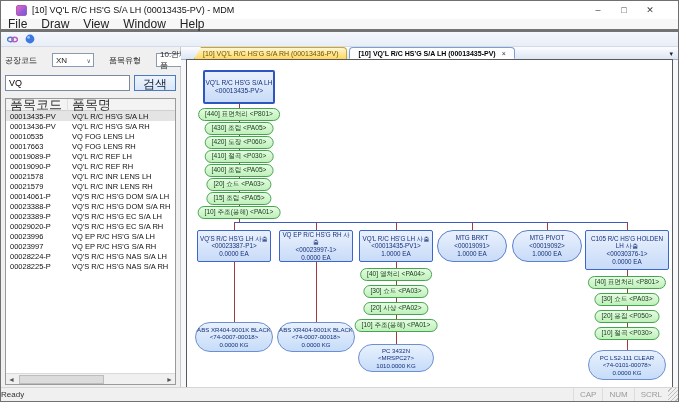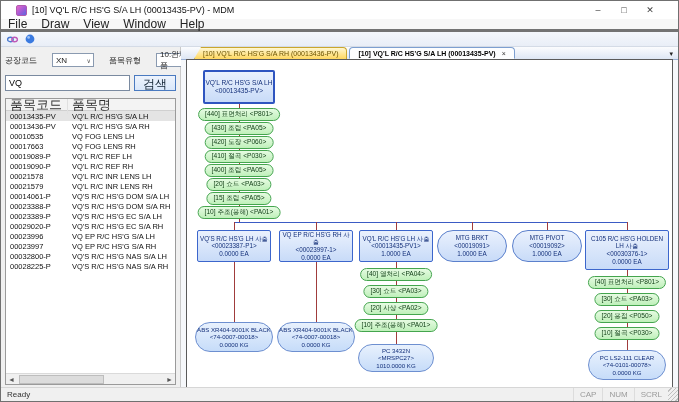--- a/index.html
+++ b/index.html
@@ -59,21 +59,21 @@
   .edge.bus{height:1px;background:#3b5bc4;}
   .node{position:absolute;z-index:2;display:flex;flex-direction:column;align-items:center;justify-content:center;text-align:center;}
   .pbox{background:linear-gradient(#eaf1fd,#c8dbf8);border:1px solid #3c66cc;color:#14307a;font-size:6.3px;line-height:1.2;border-radius:2px;}
   .pbox.root{border:2px solid #2f55c0;font-size:6.6px;}
   .pellipse{background:linear-gradient(#eaf1fd,#c8dbf8);border:1px solid #5b80cc;color:#14307a;font-size:6.3px;line-height:1.25;border-radius:16px;}
   .mat{background:linear-gradient(#e8f1fd,#c6dcf9);border:1px solid #6d8fd0;color:#14307a;font-size:6.1px;line-height:1.25;border-radius:15px;}
   .op{position:absolute;z-index:2;transform:translateX(-50%);white-space:nowrap;background:linear-gradient(#e6fbe2,#bff0ba);border:1px solid #44a54e;color:#0c3a12;font-size:6.6px;padding:1px 6px;border-radius:8px;}
 
   
   .statusbar{position:absolute;left:0;right:0;bottom:0;height:14px;background:#f0f0f0;border-top:1px solid #d6d6d6;display:flex;align-items:center;font-size:8px;color:#333;}
-  .status-left{flex:1;padding-left:6px;}
+  .status-left{flex:1;padding-left:0;}
   .status-key{padding:0 6px;color:#9a9a9a;border-left:1px solid #dcdcdc;height:100%;display:flex;align-items:center;}
   .grip{width:10px;height:100%;background:
     repeating-linear-gradient(135deg,transparent 0 2px,#c0c0c0 2px 3px);}
 </style>
 </head>
 <body>
 
 <div class="window">
 
   <div class="titlebar">
@@ -179,21 +179,21 @@
         </div>
       <div class="lrow">
           <div class="c1">00023996</div>
           <div class="c2">VQ EP R/C HS'G S/A LH</div>
         </div>
       <div class="lrow">
           <div class="c1">00023997</div>
           <div class="c2">VQ EP R/C HS'G S/A RH</div>
         </div>
       <div class="lrow">
-          <div class="c1">00032800-P</div>
+          <div class="c1">00028224-P</div>
           <div class="c2">VQ'S R/C HS'G NAS S/A LH</div>
         </div>
       <div class="lrow">
           <div class="c1">00028225-P</div>
           <div class="c2">VQ'S R/C HS'G NAS S/A RH</div>
         </div>
       <div class="hscroll">
         <div class="hs-btn">◄</div>
         <div class="hs-track">
             <div class="hs-thumb"></div>

